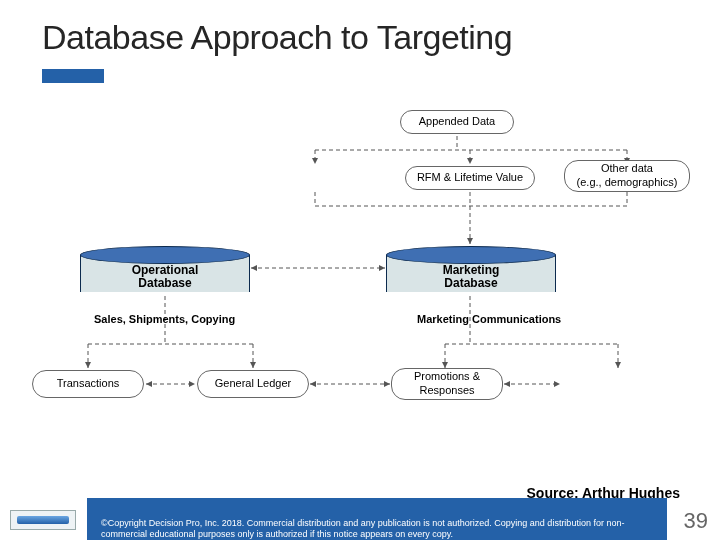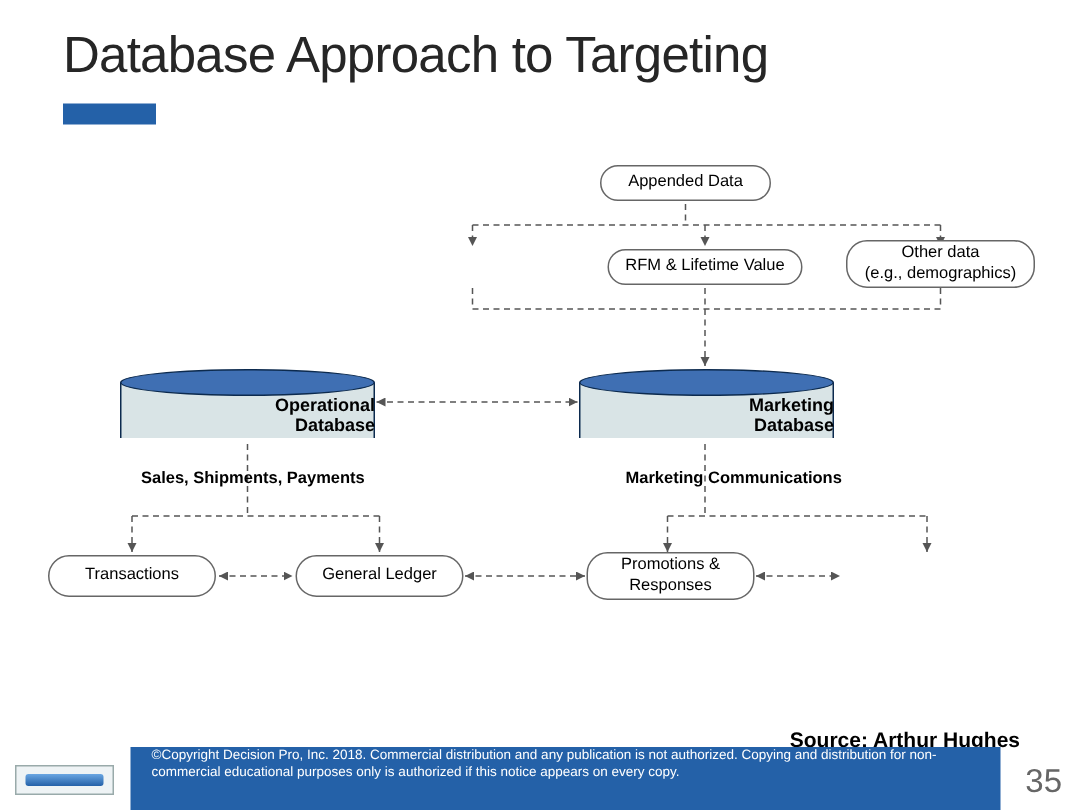--- a/index.html
+++ b/index.html
@@ -6,26 +6,26 @@
   body { width: 720px; height: 540px; font-family: "Segoe UI", Arial, sans-serif; background: #fff; position: relative; overflow: hidden; }
   .header { padding: 18px 0 0 42px; }
   .title { font-size: 34px; font-weight: 400; color: #262626; letter-spacing: -0.5px; }
   .title-underline { width: 62px; height: 14px; background: #2461a8; margin-top: 12px; margin-left: 0; }
   .diagram { position: absolute; top: 100px; left: 0; width: 720px; height: 350px; }
   .box { position: absolute; border: 1px solid #666; border-radius: 14px; background: #fff; display: flex; align-items: center; justify-content: center; text-align: center; font-size: 11px; line-height: 1.25; padding: 2px 6px; }
   .db { position: absolute; width: 170px; height: 46px; }
   .db-top { position:absolute; top:0; left:0; width:170px; height:18px; border-radius:50%; background:#3f6fb3; border:1px solid #0c2a4e; z-index:2;}
   .db-body { position:absolute; top:9px; left:0; width:170px; height:37px; background:#d9e4e6; border-left:1px solid #0c2a4e; border-right:1px solid #0c2a4e;}
   .db-bot { position:absolute; bottom:0; left:0; width:170px; height:18px; border-radius:50%; border:1px solid #0c2a4e; background:#d9e4e6; }
-  .db-label { position:absolute; top:18px; left:0; width:170px; text-align:right; font-size:12px; font-weight:700; z-index:3; line-height:1.1;}
+  .db-label { position:absolute; top:18px; left:0; width:170px; text-align:center; font-size:12px; font-weight:700; z-index:3; line-height:1.1;}
   .subtitle { position:absolute; font-size:11px; font-weight:700; }
   svg.connectors { position:absolute; top:0; left:0; width:720px; height:350px; }
   .source { position:absolute; right: 40px; top: 440px; font-size:14px;margin-top:45px; }
   .footer { position:absolute; bottom:0; left:0; width:720px; height:42px; display:flex; align-items:center; }
-  .footer-bar { position:absolute; left:87px; top:0; width:580px; height:42px; background:#2461a8; display:flex; align-items:flex-start; padding:0 14px;}
+  .footer-bar { position:absolute; left:87px; top:0; width:580px; height:42px; background:#2461a8; display:flex; align-items:flex-end; padding:0 14px;}
   .footer-text { color:#fff; font-size:9px; line-height:1.25; }
   .page-num { position:absolute; right:12px; bottom:6px; font-size:22px; color:#666; z-index:5;}
   .logo-box { position:absolute; left:10px; bottom:10px; width:66px; height:20px; border:1px solid #9aa; background:#eef3f5; display:flex; align-items:center; justify-content:center;}
   .logo-inner{ width:52px; height:8px; background:linear-gradient(180deg,#6aa6e2,#2461a8); border-radius:2px;}
 </style>
 </head>
 <body>
 
 <div class="header">
   <div class="title">Database Approach to Targeting</div>
@@ -88,34 +88,34 @@
 Database</div>
   </div>
   <div class="db" style="left:386px; top:146px;">
     <div class="db-bot"></div>
       <div class="db-body"></div>
       <div class="db-top"></div>
     <div class="db-label" style="white-space:pre-line;">Marketing
 Database</div>
   </div>
 
-  <div class="subtitle" style="left:94px; top:213px;">Sales, Shipments, Payments</div>
+  <div class="subtitle" style="left:94px; top:213px;">Sales, Shipments, Copying</div>
   <div class="subtitle" style="left:400px; top:213px;margin-left:17px;">Marketing Communications</div>
 
   <div class="box" style="left:32px; top:270px; width:112px; height:28px;">Transactions</div>
   <div class="box" style="left:197px; top:270px; width:112px; height:28px;">General Ledger</div>
   <div class="box" style="left:391px; top:268px; width:112px; height:32px; white-space:pre-line;">Promotions &amp;
 Responses</div>
 </div>
 
 <div class="source">
   <b><u>Source:</u></b><b> Arthur Hughes</b>
 </div>
 
 <div class="footer">
   <div class="logo-box">
       <div class="logo-inner"></div>
     </div>
   <div class="footer-bar">
     <div class="footer-text">©Copyright Decision Pro, Inc. 2018. Commercial distribution and any publication is not authorized. Copying and distribution for non-commercial educational purposes only is authorized if this notice appears on every copy.</div>
   </div>
-  <div class="page-num">35</div>
+  <div class="page-num">39</div>
 </div>
 
 </body></html>

